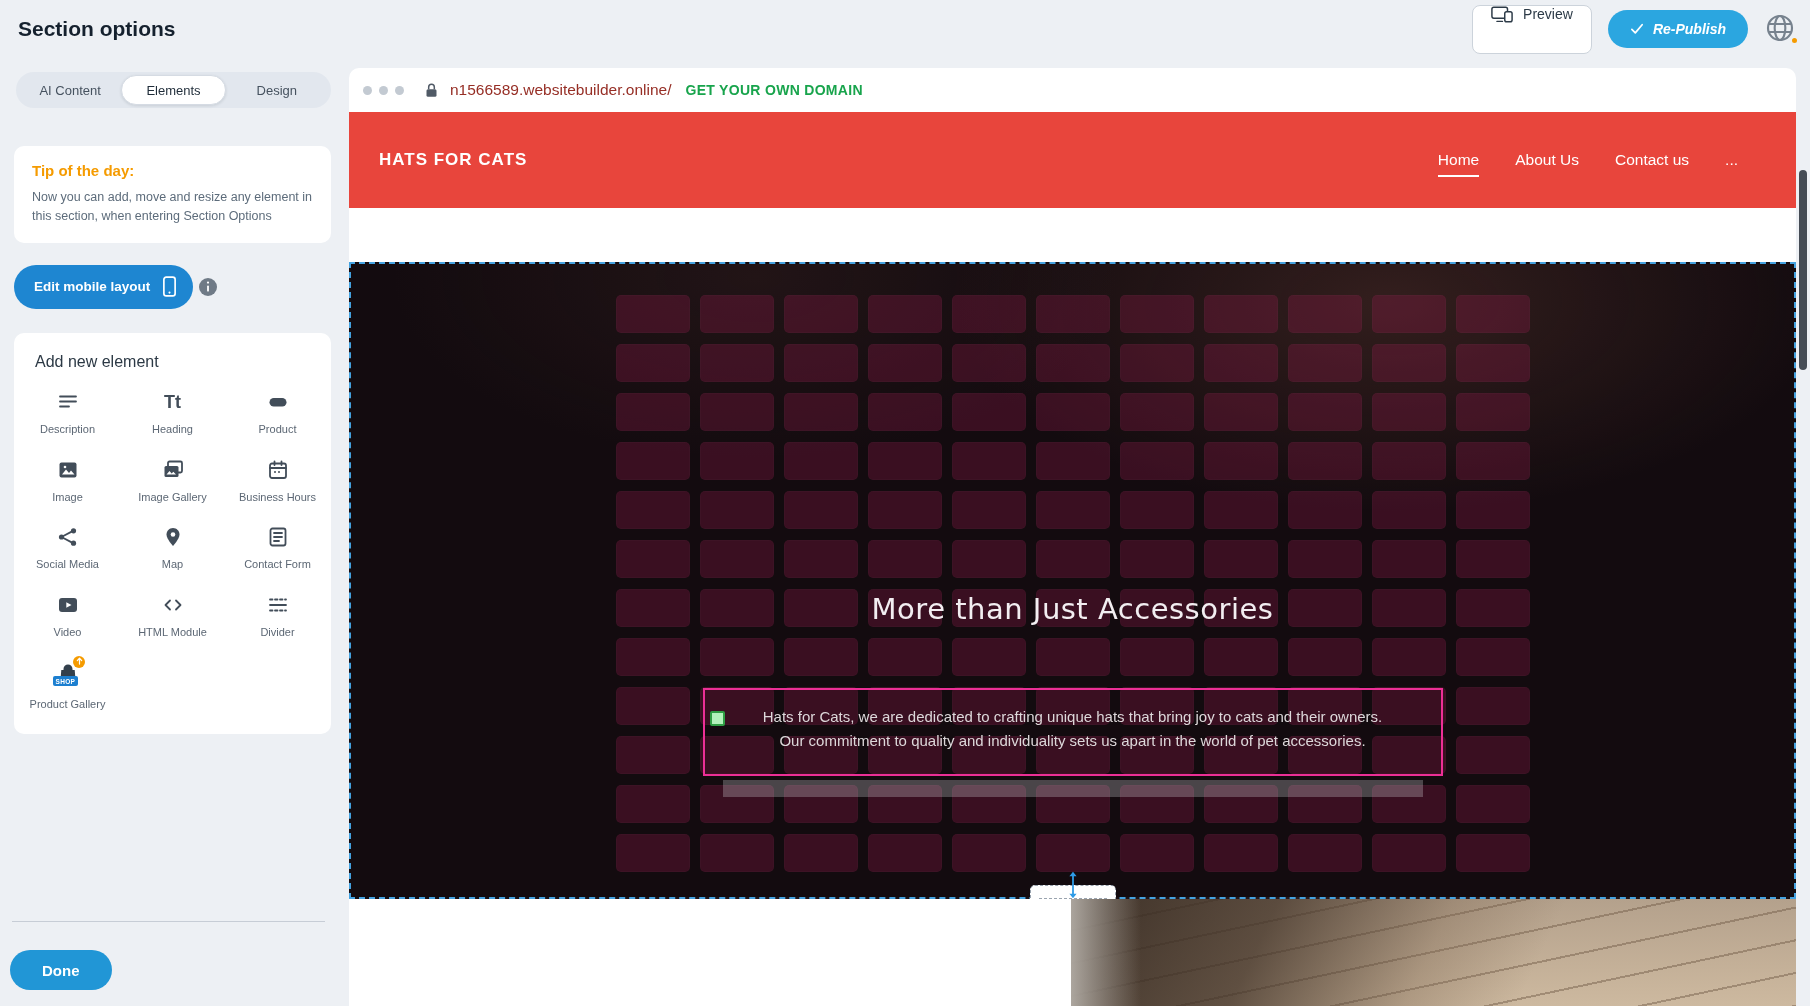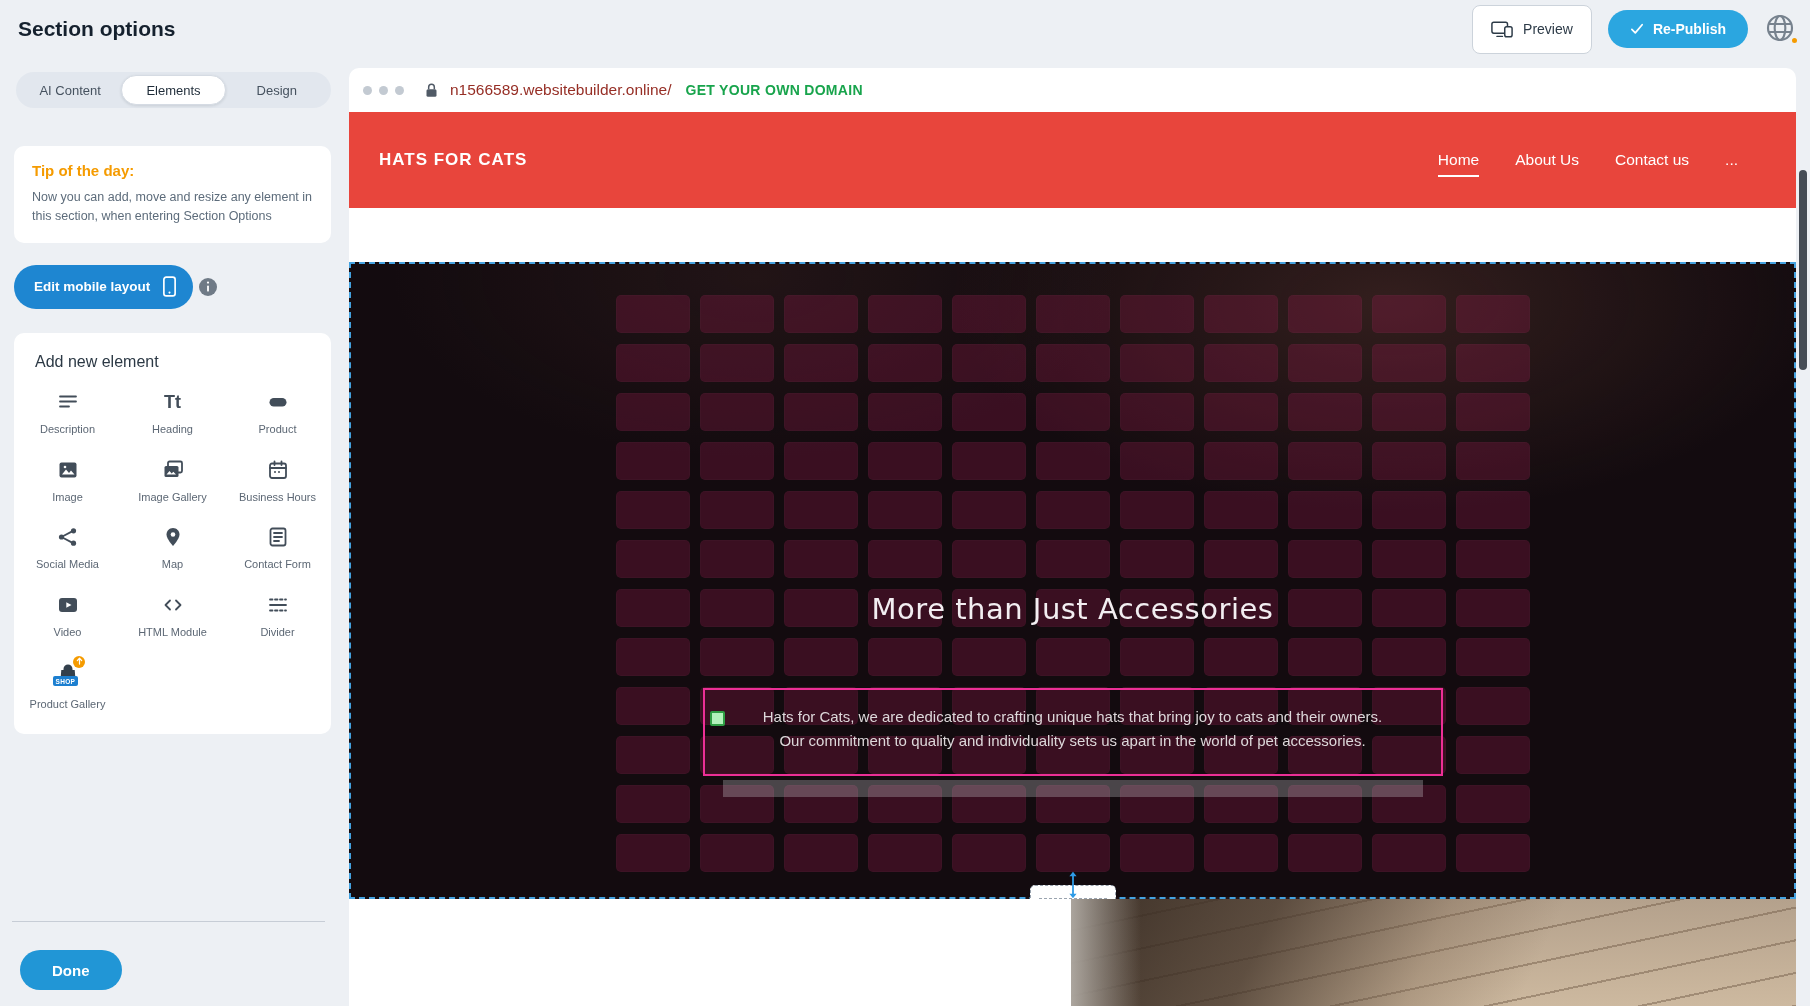--- a/index.html
+++ b/index.html
@@ -9,22 +9,22 @@
 
   
   .topbar { position:absolute; left:0; top:0; width:100%; height:58px; }
   .topbar-title { position:absolute; left:18px; top:17px; font-size:21px; font-weight:bold; color:#15212e; }
   .history { position:absolute; left:378px; top:0; height:58px; display:flex; align-items:center; gap:28px; }
   .hist-btn { display:flex; align-items:center; gap:8px; font-size:13.5px; cursor:pointer; }
   .hist-btn.undo { color:#2e3b49; font-weight:bold; }
   .hist-btn.redo { color:#a3adb8; }
   .hicon svg { stroke:currentColor; fill:none; stroke-width:1.8; stroke-linecap:round; stroke-linejoin:round; }
   .topbar-right { position:absolute; right:12px; top:0; height:58px; display:flex; align-items:center; gap:16px; }
-  .preview-btn { display:flex; align-items:center; gap:10px; height:49px; padding:0 18px; background:#fff; border:1px solid #ccd3db; border-radius:8px; font-size:14px; color:#2c3a47; cursor:pointer; }
-  .republish-btn { display:flex; align-items:center; gap:9px; height:38px; padding:0 22px; background:#2ba6e0; border:none; border-radius:19px; font-size:14px; font-weight:bold; color:#fff; cursor:pointer; }
+  .preview-btn { display:flex; align-items:flex-start; gap:10px; height:49px; padding:0 18px; background:#fff; border:1px solid #ccd3db; border-radius:8px; font-size:14px; color:#2c3a47; cursor:pointer; }
+  .republish-btn { display:flex; align-items:center; gap:9px; height:38px; padding:0 22px; background:#2ba6e0; border:none; border-radius:19px; font-size:14px; font-weight:bold; color:#fff; cursor:pointer;font-style:italic; }
   .globe-btn { position:relative; width:34px; height:34px; color:#77828e; cursor:pointer; }
   .globe-btn svg { stroke:currentColor; fill:none; stroke-width:1.6; }
   .globe-dot { position:absolute; right:-1px; bottom:1px; width:9px; height:9px; border-radius:50%; background:#f59b00; border:2px solid #edf0f4; }
 
   
   .sidebar { position:absolute; left:0; top:58px; width:349px; bottom:0; }
   .tabs { margin:14px 18px 0 16px; background:#e2e7ee; border-radius:18px; height:36px; display:flex; padding:3px; }
   .tab { flex:1; display:flex; align-items:center; justify-content:center; font-size:13px; color:#46525f; border-radius:15px; cursor:pointer; }
   .tab.active { background:#fff; color:#1f2c39; border:1px solid #d5dbe3; box-shadow:0 1px 3px rgba(20,30,40,.12); }
   .tip-card { margin:38px 18px 0 14px; background:#fff; border-radius:10px; padding:16px 18px; }
@@ -39,21 +39,21 @@
   .el-item { display:flex; flex-direction:column; align-items:center; gap:7px; cursor:pointer; }
   .el-icon { height:26px; display:flex; align-items:center; justify-content:center; }
   .el-icon svg { stroke:#424d59; fill:none; stroke-width:1.8; stroke-linecap:round; stroke-linejoin:round; }
   .el-label { font-size:11px; color:#5c6774; text-align:center; line-height:1.35; max-width:80px; }
   .tt-glyph { font-size:18px; font-weight:bold; color:#424d59; line-height:1; }
   .pg-icon { position:relative; width:30px; height:28px; }
   .pg-icon svg { position:absolute; left:3px; top:1px; }
   .shop-badge { position:absolute; left:0px; bottom:3px; background:#1c7fd0; color:#fff; font-size:6.5px; font-weight:bold; letter-spacing:.3px; padding:1.5px 3px; border-radius:2px; }
   .pg-badge { position:absolute; right:-2px; top:-5px; width:12px; height:12px; border-radius:50%; background:#f59b00; display:flex; align-items:center; justify-content:center; }
   .sidebar-divider { position:absolute; left:12px; right:24px; bottom:84px; height:1px; background:#c7cdd6; }
-  .done-btn { position:absolute; left:20px; bottom:16px; height:40px; padding:0 32px; background:#2196d6; border:none; border-radius:20px; color:#fff; font-size:15px; font-weight:bold; cursor:pointer; }
+  .done-btn { position:absolute; left:10px; bottom:16px; height:40px; padding:0 32px; background:#2196d6; border:none; border-radius:20px; color:#fff; font-size:15px; font-weight:bold; cursor:pointer; }
 
   
   .preview { position:absolute; left:349px; top:58px; right:0; bottom:0; }
   .chrome { position:absolute; left:0; top:10px; width:1447px; height:44px; background:#fff; border-radius:10px 10px 0 0; display:flex; align-items:center; padding:0 14px; }
   .win-dots { display:flex; gap:7px; }
   .win-dot { width:9px; height:9px; border-radius:50%; background:#c3cad2; }
   .lock-icon { margin-left:20px; }
   .url-text { margin-left:11px; font-size:15.5px; color:#962e25; cursor:pointer; }
   .domain-cta { margin-left:14px; font-size:14px; font-weight:bold; color:#18a44c; letter-spacing:.3px; cursor:pointer; }
 

